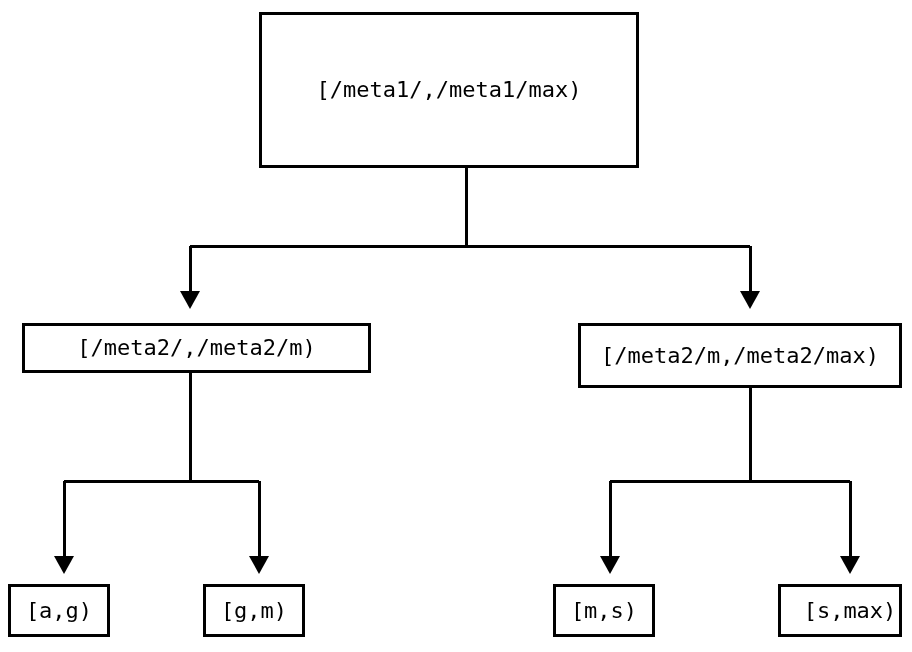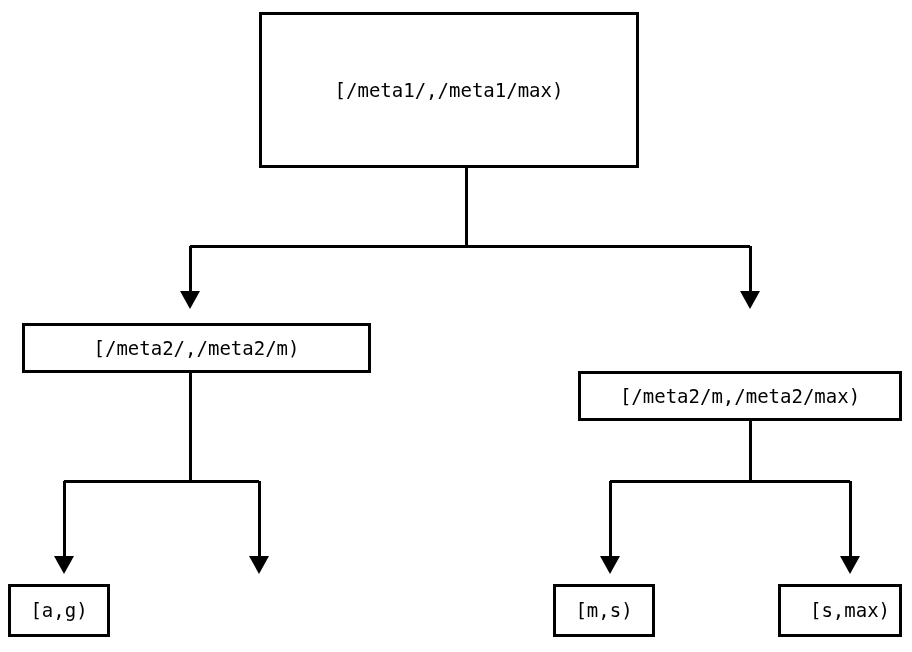--- a/index.html
+++ b/index.html
@@ -18,21 +18,21 @@
   .node {
     position: absolute;
     box-sizing: border-box;
     border: 3px solid #000000;
     background: #ffffff;
     display: flex;
     align-items: center;
     justify-content: center;
     color: #000000;
     font-family: "DejaVu Sans Mono", "Liberation Mono", monospace;
-    font-size: 19px;
+    font-size: 22px;
     letter-spacing: 0px;
     white-space: nowrap;
     line-height: 1;
   }
   .edge-layer {
     position: absolute;
     left: 0;
     top: 0;
     width: 912px;
     height: 652px;
@@ -75,28 +75,31 @@
   </svg>
 
   <div class="node" style="left:259px; top:12px; width:380px; height:156px;">
     <span>[/meta1/,/meta1/max)</span>
   </div>
 
   <div class="node" style="left:22px; top:323px; width:349px; height:50px;">
     <span>[/meta2/,/meta2/m)</span>
   </div>
 
-  <div class="node" style="left:578px; top:323px; width:324px; height:50px;margin-top:48px;">
+  <div class="node" style="left:578px; top:323px; width:324px; height:65px;">
     <span>[/meta2/m,/meta2/max)</span>
   </div>
 
   <div class="node" style="left:8px; top:584px; width:102px; height:53px;">
     <span>[a,g)</span>
   </div>
 
+  <div class="node" style="left:203px; top:584px; width:102px; height:53px;">
+    <span>[g,m)</span>
+  </div>
 
   <div class="node" style="left:553px; top:584px; width:102px; height:53px;align-items:center;">
     <span>[m,s)</span>
   </div>
 
   <div class="node" style="left:778px; top:584px; width:124px; height:53px;padding-left:20px;">
     <span>[s,max)</span>
   </div>
 
 </div>

